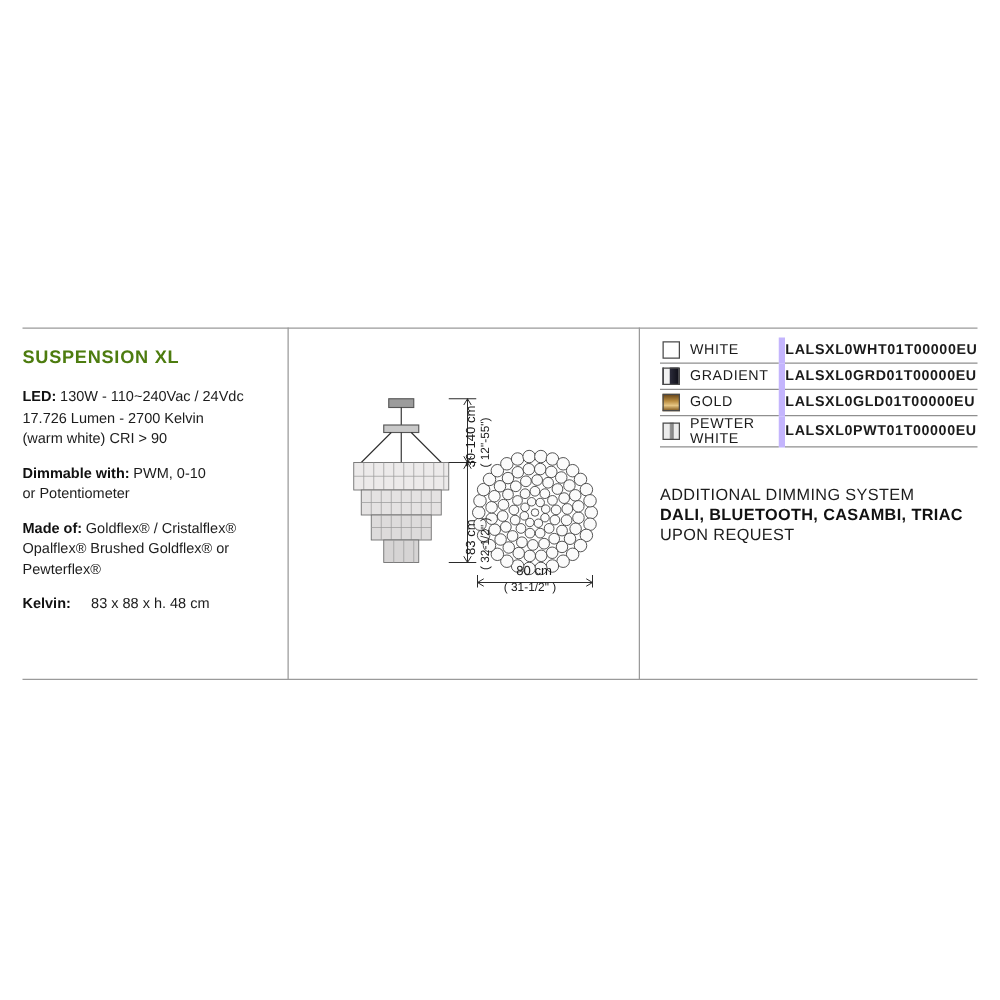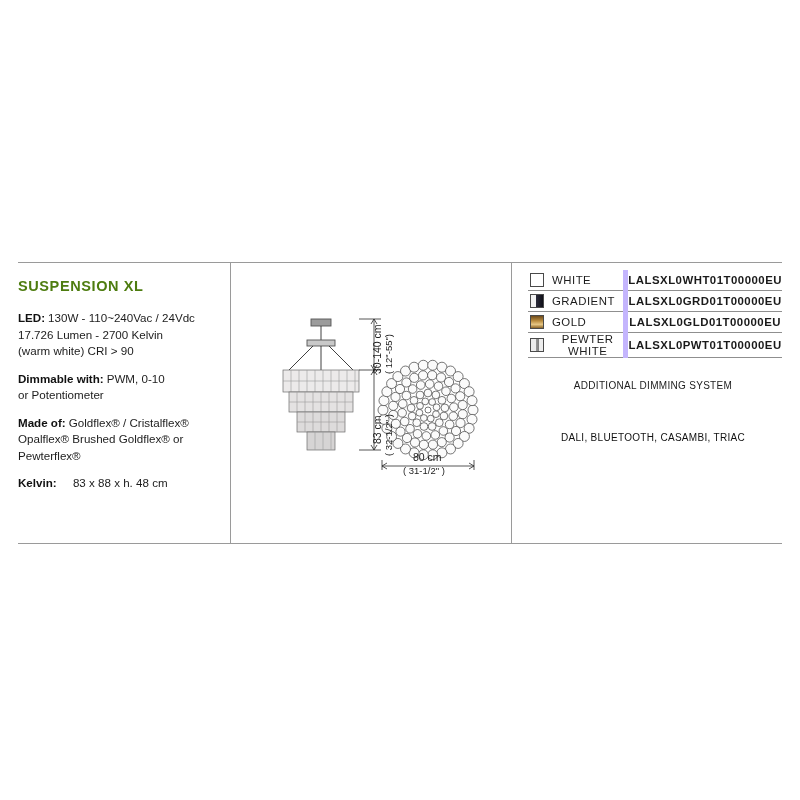--- a/index.html
+++ b/index.html
@@ -67,21 +67,20 @@
     height: 282px;
   }
 
   
   #right {
     position: absolute;
     left: 494px;
     top: 0;
     width: 270px;
     height: 282px;
-    text-align: center;
   }
   #finish-table {
     position: absolute;
     left: 16px;
     top: 8px;
     width: 254px;
     border-collapse: collapse;
   }
   #finish-table td {
     font-size: 11.4px;
@@ -104,28 +103,28 @@
   .swatch {
     width: 12px; height: 12px;
     border: 1px solid #4a4a4a;
     flex: none;
   }
   .finish-label { color: #1c1c1c; }
 
   #dimming {
     position: absolute;
     left: 16px;
-    top: 116px;
+    top: 126px;
     width: 250px;
-    font-size: 10px;
+    font-size: 13px;
     line-height: 16px;
     letter-spacing: 0.3px;
   }
   #dimming .l1 { font-weight: normal; color: #1c1c1c; }
-  #dimming .l2 { font-weight: normal; color: #111; margin-top: 36px; }
+  #dimming .l2 { font-weight: bold; color: #111; }
   #dimming .l3 { font-weight: normal; color: #1c1c1c; }
 
   
   .dimtxt {
     position: absolute;
     font-size: 10.5px;
     color: #1c1c1c;
     white-space: nowrap;
   }
   .dimtxt.small { font-size: 9.5px; }
@@ -414,15 +413,16 @@
             </div>
           </td>
           <td class="code-cell">LALSXL0PWT01T00000EU</td>
         </tr>
       </tbody>
     </table>
 
     <div id="dimming">
       <div class="l1">ADDITIONAL DIMMING SYSTEM</div>
       <div class="l2">DALI, BLUETOOTH, CASAMBI, TRIAC</div>
+      <div class="l3">UPON REQUEST</div>
     </div>
   </div>
 </div>
 
 </body></html>

